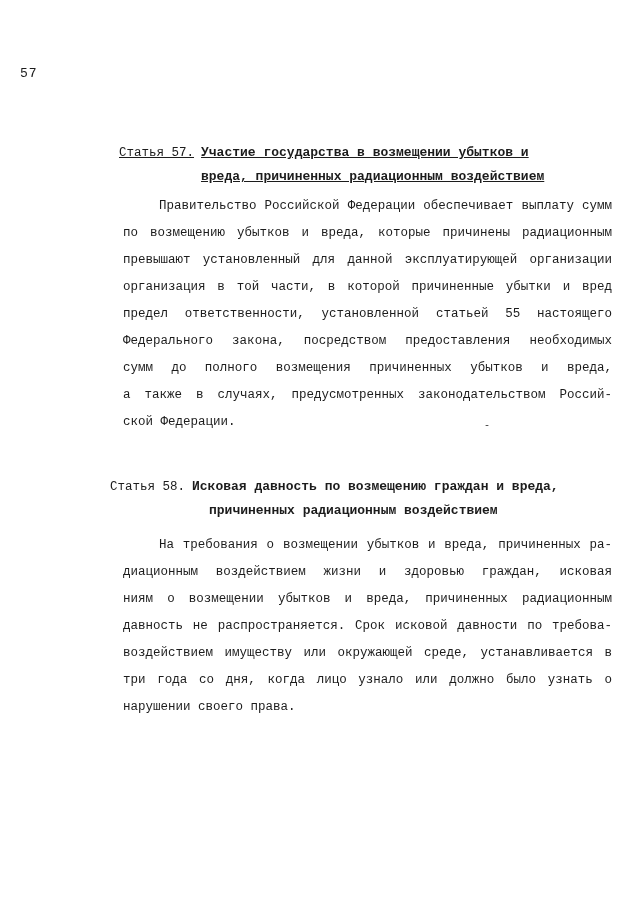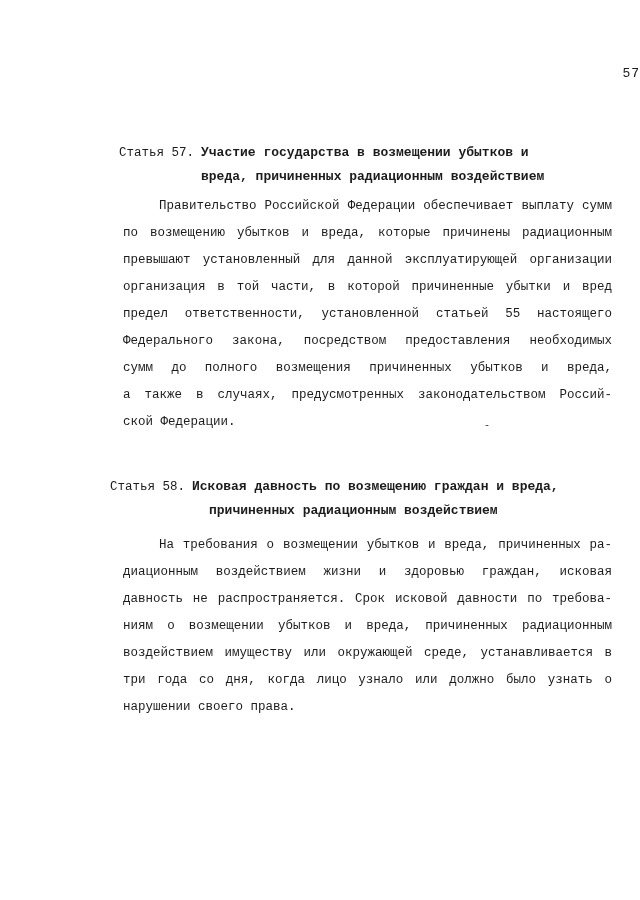--- a/index.html
+++ b/index.html
@@ -14,32 +14,32 @@
     background: #ffffff;
     font-family: "Liberation Mono", "DejaVu Sans Mono", monospace;
     color: #1c1c1c;
     overflow: hidden;
   }
   .page-number {
     position: absolute;
     top: 66px;
     left: 20px;
     width: 620px;
-    text-align: right;
+    text-align: left;
     font-size: 13px;
     letter-spacing: 1px;
   }
   .heading {
     position: absolute;
     left: 119px;
     display: flex;
     align-items: baseline;
     line-height: 24px;
   }
-  .h57 { top: 141px; }
+  .h57 { top: 141px; text-decoration: underline; }
   .h58 { top: 475px; left: 110px; }
   .h-label {
     font-size: 12.5px;
     white-space: nowrap;
     margin-right: 7px;
   }
   .h-title {
     font-weight: bold;
     font-size: 13px;
   }
@@ -107,20 +107,20 @@
     <span class="h-label">Статья 58.</span>
     <div class="h-title">
       <div class="h-line h-line1">Исковая давность по возмещению граждан и вреда,</div>
       <div class="h-line h-line2">причиненных радиационным воздействием</div>
     </div>
   </div>
 
   <div class="para p2">
     <div class="line indent">На требования о возмещении убытков и вреда, причиненных ра-</div>
     <div class="line">диационным воздействием жизни и здоровью граждан, исковая</div>
+    <div class="line">ниям о возмещении убытков и вреда, причиненных радиационным</div>
     <div class="line">давность не распространяется. Срок исковой давности по требова-</div>
-    <div class="line">ниям о возмещении убытков и вреда, причиненных радиационным</div>
     <div class="line">воздействием имуществу или окружающей среде, устанавливается в</div>
     <div class="line">три года со дня, когда лицо узнало или должно было узнать о</div>
     <div class="line last">нарушении своего права.</div>
   </div>
 
 </div>
 
 </body></html>

